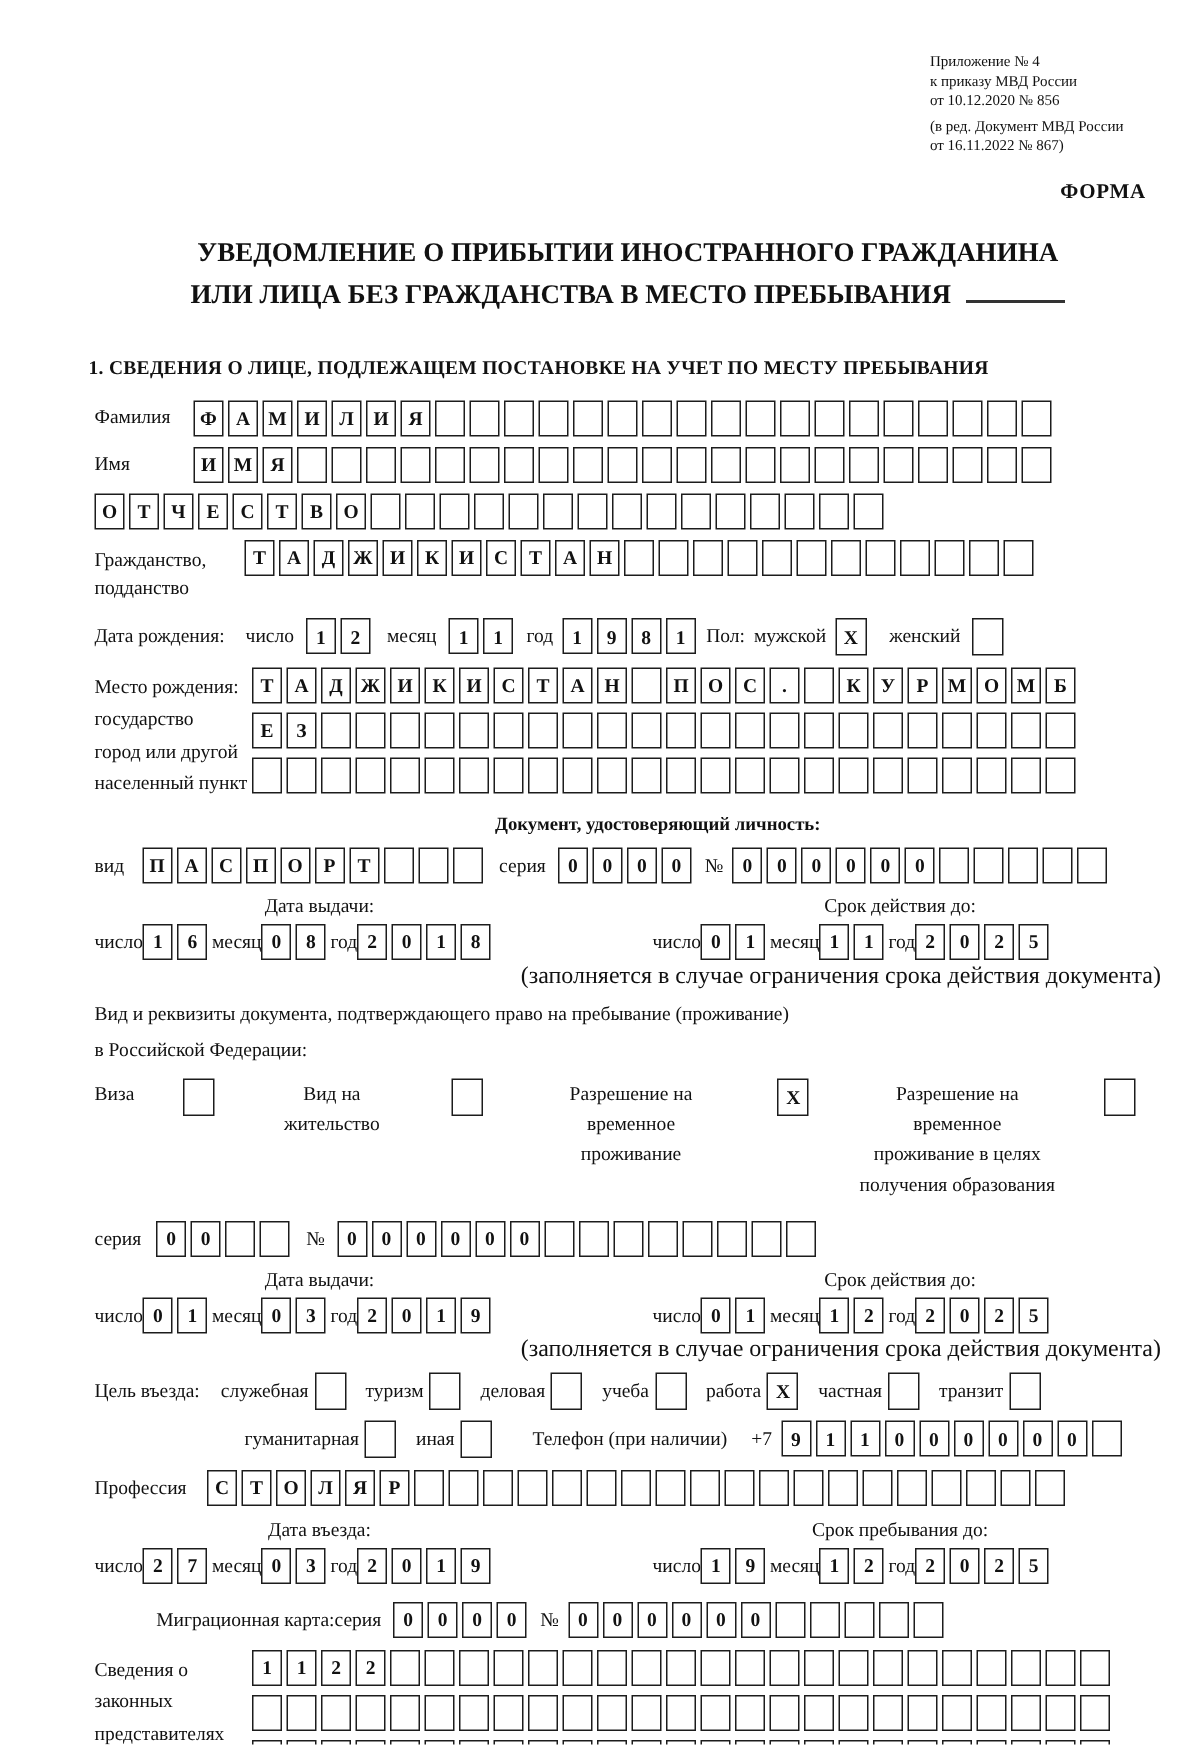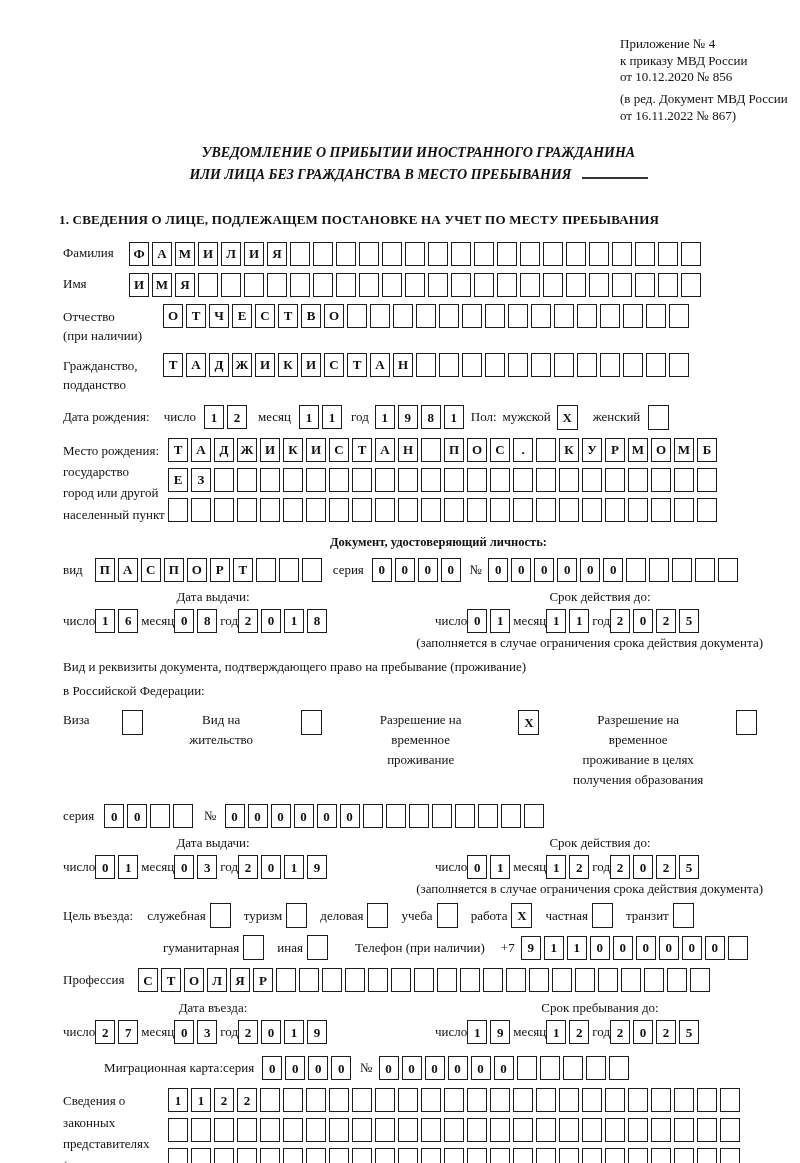--- a/index.html
+++ b/index.html
@@ -1,27 +1,27 @@
 <!DOCTYPE html>
 <html lang="ru"><head>
 <meta charset="utf-8">
 <style>
   html,body{margin:0;padding:0;background:#ffffff;}
   body{width:800px;height:1163px;overflow:hidden;color:#111;
        font-family:"Liberation Serif","DejaVu Serif",serif;font-size:13px;}
   .page{box-sizing:border-box;width:800px;height:1163px;padding:36px 26px 10px 63px;}
 
   
-  .ref{margin-left:557px;font-size:13px;line-height:1.28;}
+  .ref{margin-left:557px;font-size:10px;line-height:1.28;}
   .ref .l{white-space:nowrap;}
   .ref .gap{margin-top:5px;}
   .forma{text-align:right;font-weight:bold;font-size:14px;margin:16px 10px 0 0;letter-spacing:.5px;}
 
   
-  .title{text-align:center;font-weight:bold;font-size:14px;line-height:1.55;margin-top:18px;font-style:italic;}
+  .title{text-align:center;font-weight:bold;font-size:18px;line-height:1.55;margin-top:18px;}
   .blank-line{display:inline-block;width:66px;border-bottom:2px solid #333;height:12px;margin-left:10px;}
   .sec-head{font-weight:bold;font-size:13px;margin:26px 0 14px -4px;letter-spacing:.2px;}
 
   
   .boxes{display:flex;flex-wrap:nowrap;}
   .cb{display:inline-flex;flex:0 0 auto;align-items:center;justify-content:center;
       width:18px;height:22px;border:1.6px solid #1c1c1c;margin-right:3px;
       font-size:13px;font-weight:bold;line-height:1;background:#fff;}
   .chk{width:19px;height:23px;}
 
@@ -32,21 +32,21 @@
   .lblcol{flex:0 0 105px;line-height:1.65;padding-top:2px;}
   .stack .boxes{margin-bottom:6px;}
   .doc-head{text-align:center;font-weight:bold;font-size:12.5px;margin:2px 0 8px 40px;}
 
   .halves{display:flex;margin-top:10px;}
   .half-l{flex:0 0 372px;}
   .half-r{flex:1;}
   .dhead{text-align:center;margin-bottom:4px;}
   .dhead-l{width:300px;}
   .dhead-r{width:330px;}
-  .note{font-size:13px;text-align:right;margin:2px 11px 4px 0;}
+  .note{font-size:16px;text-align:right;margin:2px 0 4px 0;}
 
   .intro{line-height:1.9;}
   .opt{display:flex;align-items:flex-start;}
   .opt .ol{text-align:center;line-height:1.55;}
   .opt .cb{margin-left:8px;margin-top:0;}
   .optrow{display:flex;align-items:flex-start;margin:6px 0 10px 0;}
   .optrow > .opt{margin-right:14px;gap:24px;}
 
   .purpose .t{margin:0 4px 0 10px;}
   .purpose .t:first-child{margin-left:0;}
@@ -56,20 +56,21 @@
 
 <div class="page">
 
   <div class="ref">
     <div class="l">Приложение № 4</div>
     <div class="l">к приказу МВД России</div>
     <div class="l">от 10.12.2020 № 856</div>
     <div class="l gap">(в ред. Документ МВД России</div>
     <div class="l">от 16.11.2022 № 867)</div>
   </div>
+  <div class="forma">ФОРМА</div>
 
   <div class="title">
     <div>УВЕДОМЛЕНИЕ О ПРИБЫТИИ ИНОСТРАННОГО ГРАЖДАНИНА</div>
     <div><span>ИЛИ ЛИЦА БЕЗ ГРАЖДАНСТВА В МЕСТО ПРЕБЫВАНИЯ</span><span class="blank-line"></span></div>
   </div>
 
   <div class="sec-head">1. СВЕДЕНИЯ О ЛИЦЕ, ПОДЛЕЖАЩЕМ ПОСТАНОВКЕ НА УЧЕТ ПО МЕСТУ ПРЕБЫВАНИЯ</div>
 
   <div class="row">
     <div class="flabel">Фамилия</div>
@@ -127,24 +128,20 @@
         <span class="cb"></span>
         <span class="cb"></span>
         <span class="cb"></span>
         <span class="cb"></span>
         <span class="cb"></span>
         <span class="cb"></span>
       </div>
   </div>
 
   <div class="row">
-    <div class="flabel2">
-      <div>Отчество</div>
-      <div>(при наличии)</div>
-    </div>
     <div class="boxes">
         <span class="cb">О</span>
         <span class="cb">Т</span>
         <span class="cb">Ч</span>
         <span class="cb">Е</span>
         <span class="cb">С</span>
         <span class="cb">Т</span>
         <span class="cb">В</span>
         <span class="cb">О</span>
         <span class="cb"></span>

